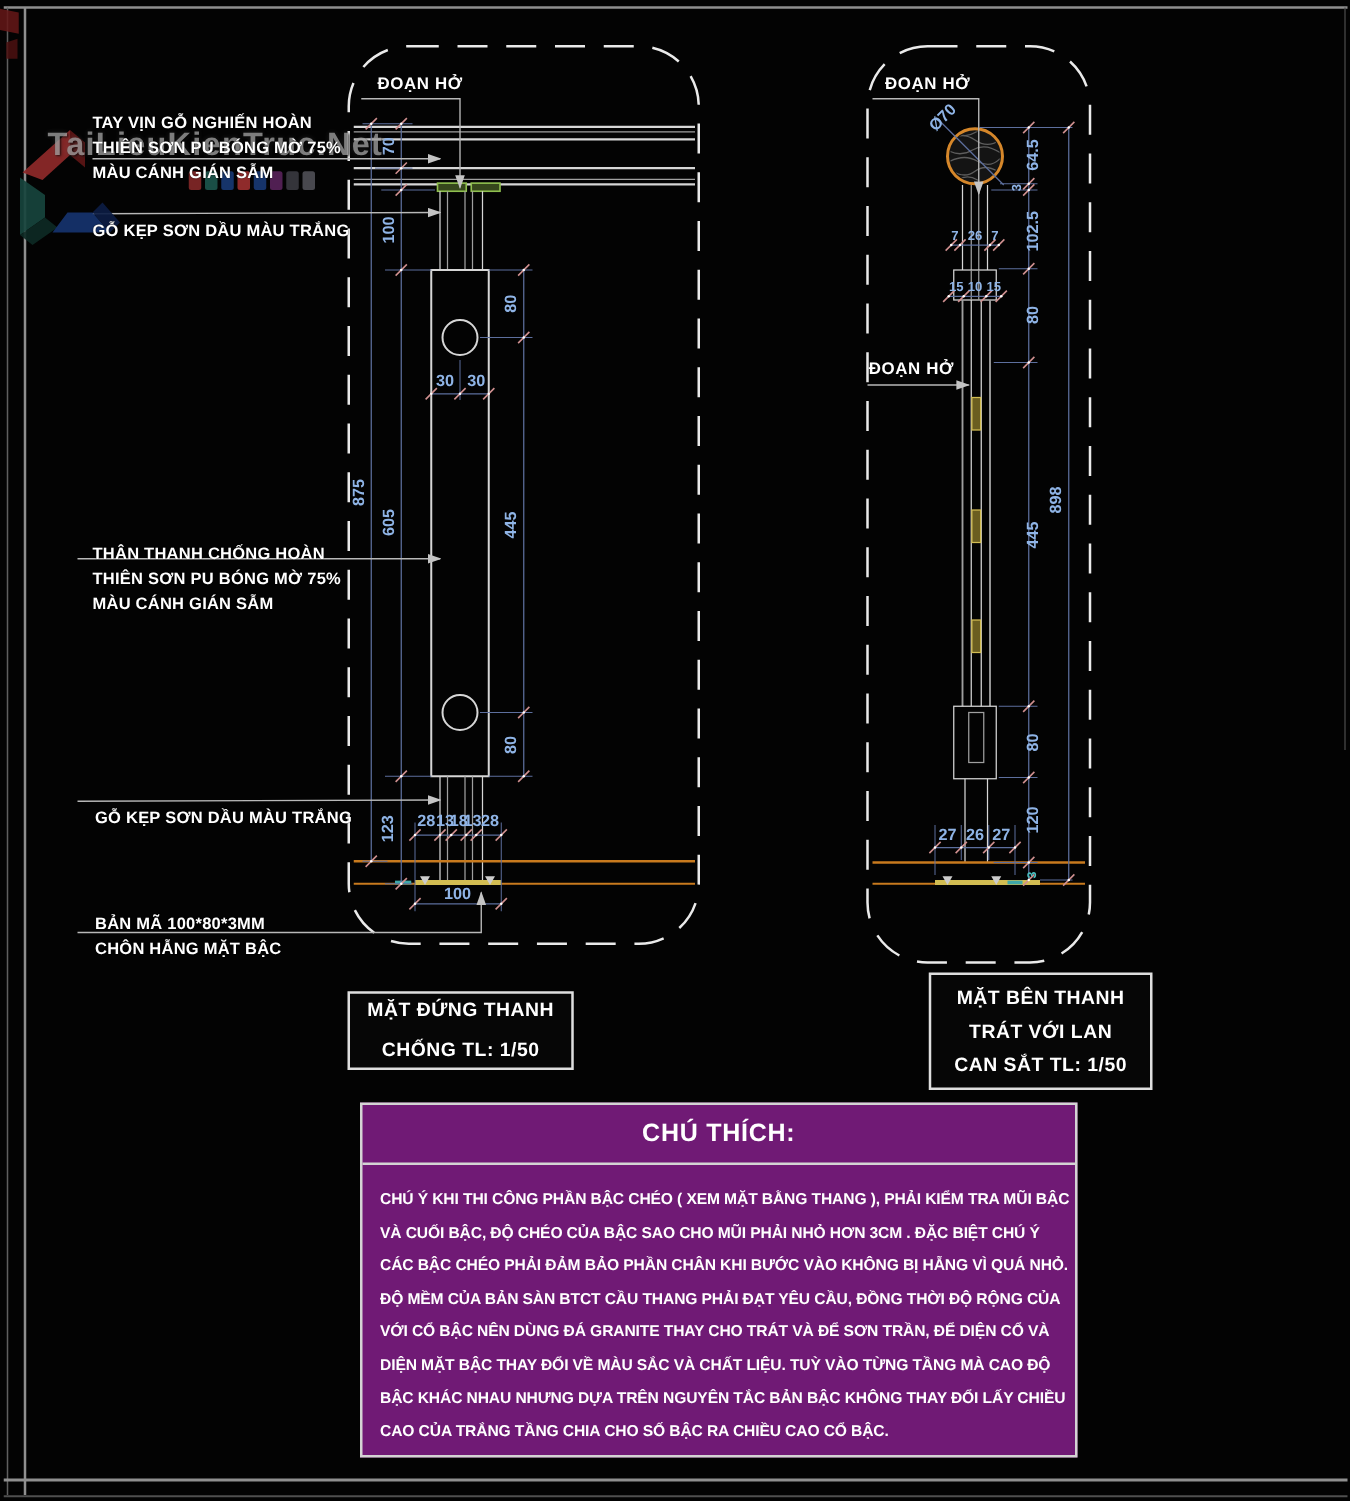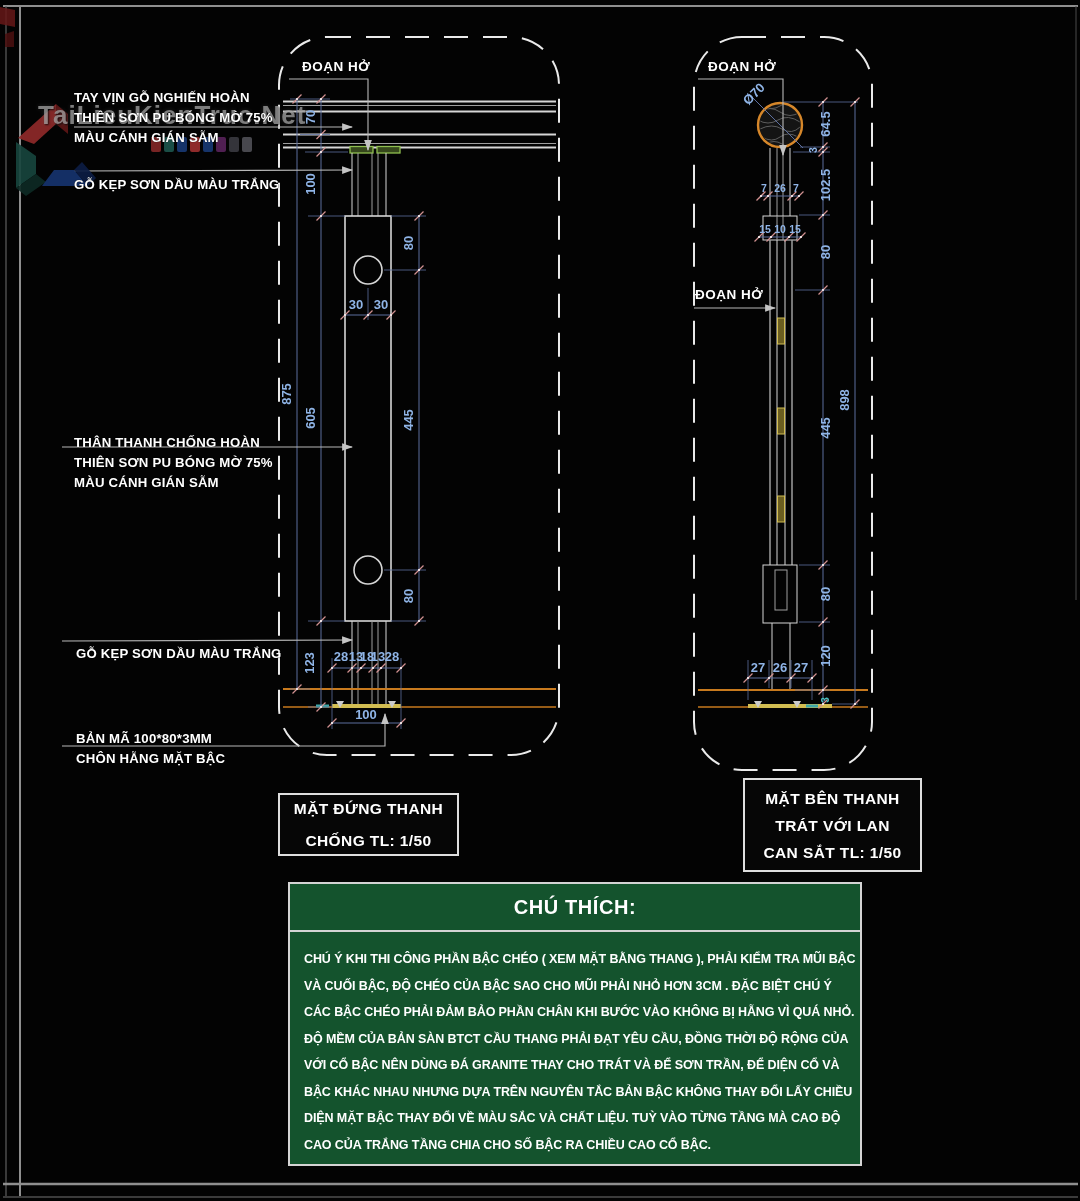--- a/index.html
+++ b/index.html
@@ -21,21 +21,21 @@
   .teal{stroke:#3fa8a8;}
   .tealtxt{fill:#4ac0c0;font-weight:bold;font-size:10px;}
   .bound{stroke:#eaeaea;stroke-width:2;fill:none;stroke-dasharray:24 15;}
   .callout{position:absolute;color:#fff;font-weight:bold;font-size:13.2px;line-height:20px;
            letter-spacing:.2px;white-space:nowrap;text-shadow:0 0 1px #000;margin-top:24px;}
   .titlebox{position:absolute;border:2px solid #dedede;background:#060606;color:#fff;
             display:flex;flex-direction:column;align-items:center;justify-content:center;
             font-weight:bold;font-size:15.5px;letter-spacing:.4px;text-align:center;}
   .titlebox div{line-height:27px;white-space:nowrap;}
   .notebox{position:absolute;left:288px;top:882px;width:574px;height:284px;border:2px solid #d4d4d4;
-           background:#14532d;box-sizing:border-box;}
+           background:#701a75;box-sizing:border-box;}
   .notebox .hdr{height:46px;border-bottom:2px solid #d4d4d4;display:flex;align-items:center;
                 justify-content:center;color:#fff;font-weight:bold;font-size:20px;letter-spacing:.6px;}
   .notebox .bdy{padding:14px 20px 0 14px;color:#fff;font-weight:bold;font-size:12.5px;
                 letter-spacing:-.1px;}
   .notebox .bdy div{line-height:26.5px;white-space:nowrap;}
   .wmtext{position:absolute;left:38px;top:100px;font-size:26px;font-weight:bold;
           color:var(--watermark-gray,#9c9c9c);opacity:.8;letter-spacing:1px;
           text-shadow:1px 1px 2px rgba(0,0,0,.9),0 0 4px rgba(130,130,130,.35);}
   .swatches{position:absolute;left:151px;top:137px;display:flex;gap:3px;opacity:.85;}
   .swatches .swatch{width:10px;height:15px;border-radius:2px;display:inline-block;}
@@ -370,19 +370,19 @@
   </div>
 
   <div class="notebox">
     <div class="hdr">CHÚ THÍCH:</div>
     <div class="bdy">
       <div>CHÚ Ý KHI THI CÔNG PHẦN BẬC CHÉO ( XEM MẶT BẰNG THANG ), PHẢI KIỂM TRA MŨI BẬC</div>
       <div>VÀ CUỐI BẬC, ĐỘ CHÉO CỦA BẬC SAO CHO MŨI PHẢI NHỎ HƠN 3CM . ĐẶC BIỆT CHÚ Ý</div>
       <div>CÁC BẬC CHÉO PHẢI ĐẢM BẢO PHẦN CHÂN KHI BƯỚC VÀO KHÔNG BỊ HẪNG VÌ QUÁ NHỎ.</div>
       <div>ĐỘ MỀM CỦA BẢN SÀN BTCT  CẦU THANG PHẢI ĐẠT YÊU CẦU, ĐỒNG THỜI ĐỘ RỘNG CỦA</div>
       <div>VỚI CỔ BẬC NÊN DÙNG ĐÁ GRANITE THAY CHO TRÁT VÀ ĐỂ SƠN TRẦN, ĐỂ DIỆN CỔ VÀ</div>
+      <div>DIỆN MẶT BẬC THAY ĐỔI VỀ MÀU SẮC VÀ CHẤT LIỆU. TUỲ VÀO TỪNG TẦNG MÀ CAO ĐỘ</div>
       <div>BẬC KHÁC NHAU NHƯNG DỰA TRÊN NGUYÊN TẮC BẢN BẬC KHÔNG THAY ĐỔI LẤY CHIỀU</div>
-      <div>DIỆN MẶT BẬC THAY ĐỔI VỀ MÀU SẮC VÀ CHẤT LIỆU. TUỲ VÀO TỪNG TẦNG MÀ CAO ĐỘ</div>
       <div>CAO CỦA TRẮNG TẦNG CHIA CHO SỐ BẬC RA CHIỀU CAO CỔ BẬC.</div>
     </div>
   </div>
 
 </div>
 
 </body></html>

